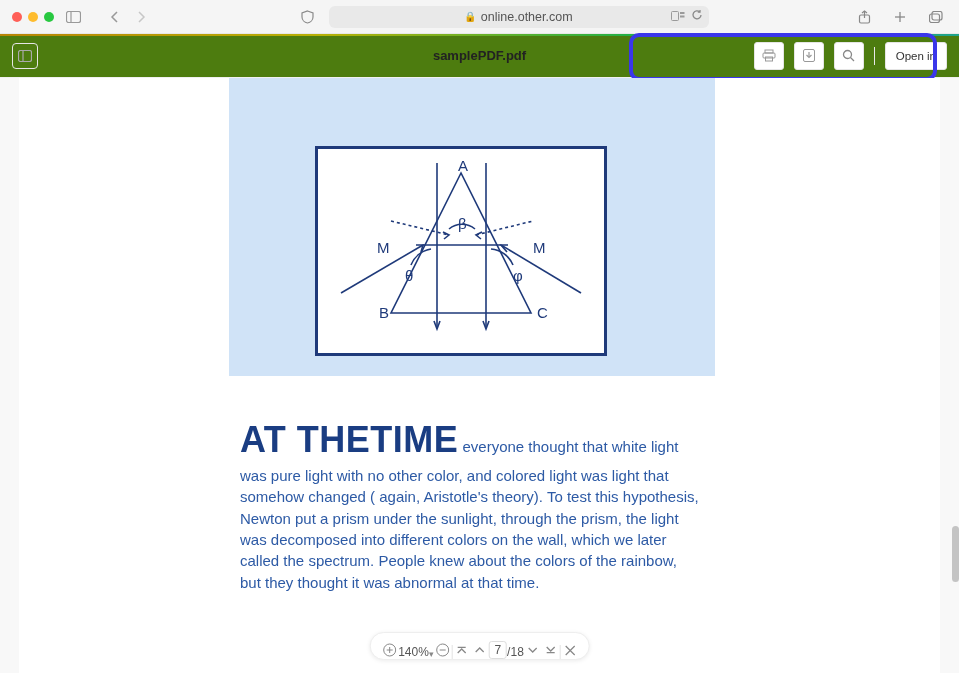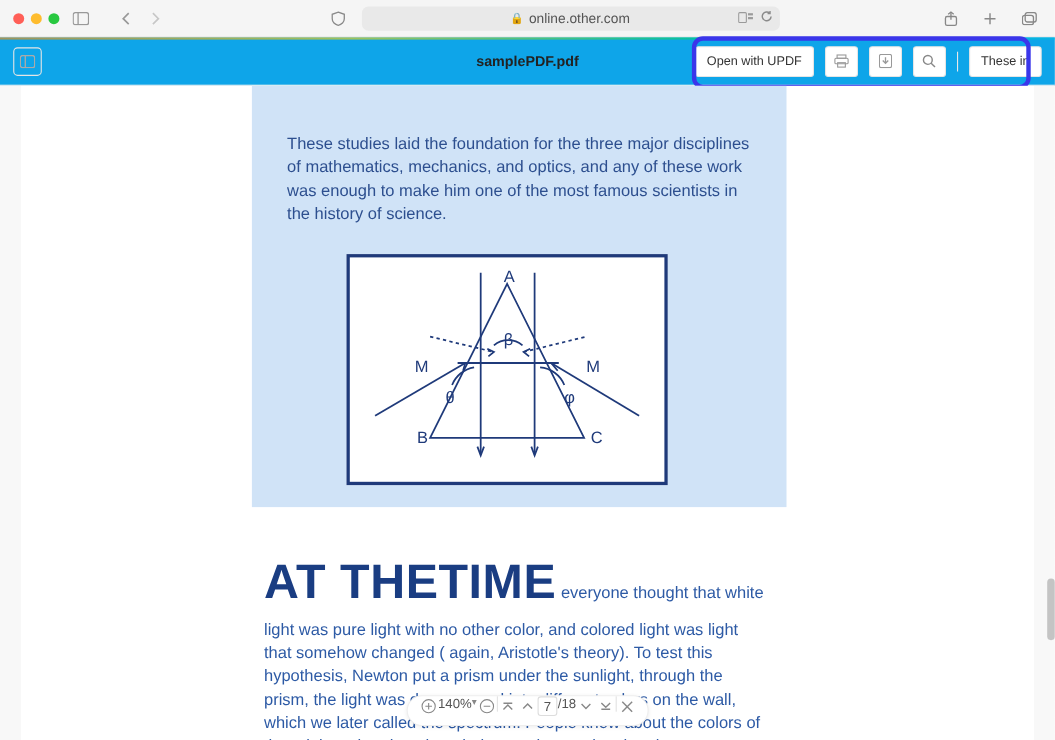--- a/index.html
+++ b/index.html
@@ -56,21 +56,21 @@
   }
   .addr-lock { font-size: 10px; margin-right: 4px; color:#666;}
   .addr-right {
     position: absolute; right: 6px; display: flex; gap: 6px; align-items: center; color:#8a8a8a;
   }
   .right-icons { display: flex; gap: 14px; margin-left: auto; }
 
   
   .viewer-toolbar {
     height: 44px;
-    background: #0ea5e9;
+    background: #4d7c0f;
     border-bottom: 1px solid #f0f0f0;
     display: flex;
     align-items: center;
     padding: 0 12px;
     position: relative;
   }
   .sidebar-toggle {
     width: 26px; height: 26px;
     border: 1px solid #e5e5e5;
     border-radius: 4px;
@@ -147,21 +147,21 @@
   .diagram-wrap svg { width: 260px; height: 190px; }
 
   .body-text {
     padding: 38px 0 0 11px;
     color: #2d5aa5;
     font-size: 15px;
     line-height: 1.42;
     width: 470px;
   }
   .headline {
-    font-size: 44px;
+    font-size: 36px;
     font-weight: 800;
     color: #1a3d82;
     letter-spacing: 0.5px;
     display:inline;
   }
   .first-line {
     display: inline;
     color: #2d5aa5;
   }
 
@@ -169,21 +169,21 @@
   .zoom-bar {
     position: absolute;
     bottom: 13px;
     left: 50%;
     transform: translateX(-50%);
     height: 28px;
     background: #fff;
     border: 1px solid #eee;
     border-radius: 14px;
     box-shadow: 0 1px 4px rgba(0,0,0,0.08);
-    display:flex; align-items:flex-start;
+    display:flex; align-items:flex-end;
     padding: 0 10px;
     font-size: 12px;
     color:#555;
   }
   .zb-icon { width:18px; height:18px; display:flex; align-items:center; justify-content:center; color:#777;}
   .zb-sep { width:1px; height:14px; background:#e3e3e3; }
   .page-cur { border:1px solid #ddd; border-radius:3px; padding:0 5px; height:18px; display:flex; align-items:center;}
 
   
   .scroll-thumb {
@@ -285,21 +285,20 @@
   <div class="rainbow"></div>
   <div class="sidebar-toggle">
     <svg width="14" height="12" viewBox="0 0 14 12">
         <rect x="0.5" y="0.5" width="13" height="11" rx="2" fill="none" stroke="#aaa" stroke-width="1.2"></rect>
         <line x1="5" y1="0.5" x2="5" y2="11.5" stroke="#aaa" stroke-width="1.2"></line>
       </svg>
   </div>
   <div class="doc-title">samplePDF.pdf</div>
 
   <div class="toolbar-right">
-    <div class="btn">Open with UPDF</div>
     <div class="btn icon-only">
       <svg width="14" height="13" viewBox="0 0 14 13">
           <rect x="3" y="1" width="8" height="3" fill="none" stroke="#999"></rect>
           <rect x="1" y="4" width="12" height="5" rx="1" fill="none" stroke="#999"></rect>
           <rect x="3.5" y="8" width="7" height="4" fill="none" stroke="#999"></rect>
         </svg>
     </div>
     <div class="btn icon-only">
       <svg width="12" height="13" viewBox="0 0 12 13">
           <rect x="0.5" y="0.5" width="11" height="12" rx="1.5" fill="none" stroke="#999"></rect>
@@ -307,31 +306,30 @@
           <polyline points="3.5,6 6,8.5 8.5,6" fill="none" stroke="#999" stroke-width="1.2"></polyline>
         </svg>
     </div>
     <div class="btn icon-only">
       <svg width="13" height="13" viewBox="0 0 13 13">
           <circle cx="5.5" cy="5.5" r="4" fill="none" stroke="#888" stroke-width="1.3"></circle>
           <line x1="8.5" y1="8.5" x2="12" y2="12" stroke="#888" stroke-width="1.3"></line>
         </svg>
     </div>
     <div class="divider-v"></div>
-    <div class="btn">These in</div>
+    <div class="btn">Open in</div>
   </div>
 
   <div class="highlight-box"></div>
 </div>
 
 <div class="doc-area">
 
   <div class="page">
     <div class="blue-box">
-      <div>These studies laid the foundation for the three major disciplines of mathematics, mechanics, and optics, and any of these work was enough to make him one of the most famous scientists in the history of science.</div>
 
       <div class="diagram-wrap">
         <svg viewBox="0 0 260 190">
           <g stroke="#1f3a7a" stroke-width="1.6" fill="none" font-family="serif">
 
             <polygon points="130,20 60,160 200,160"></polygon>
 
             <line x1="106" y1="10" x2="106" y2="175" stroke-dasharray="0"></line>
             <line x1="155" y1="10" x2="155" y2="175" stroke-dasharray="0"></line>
 

